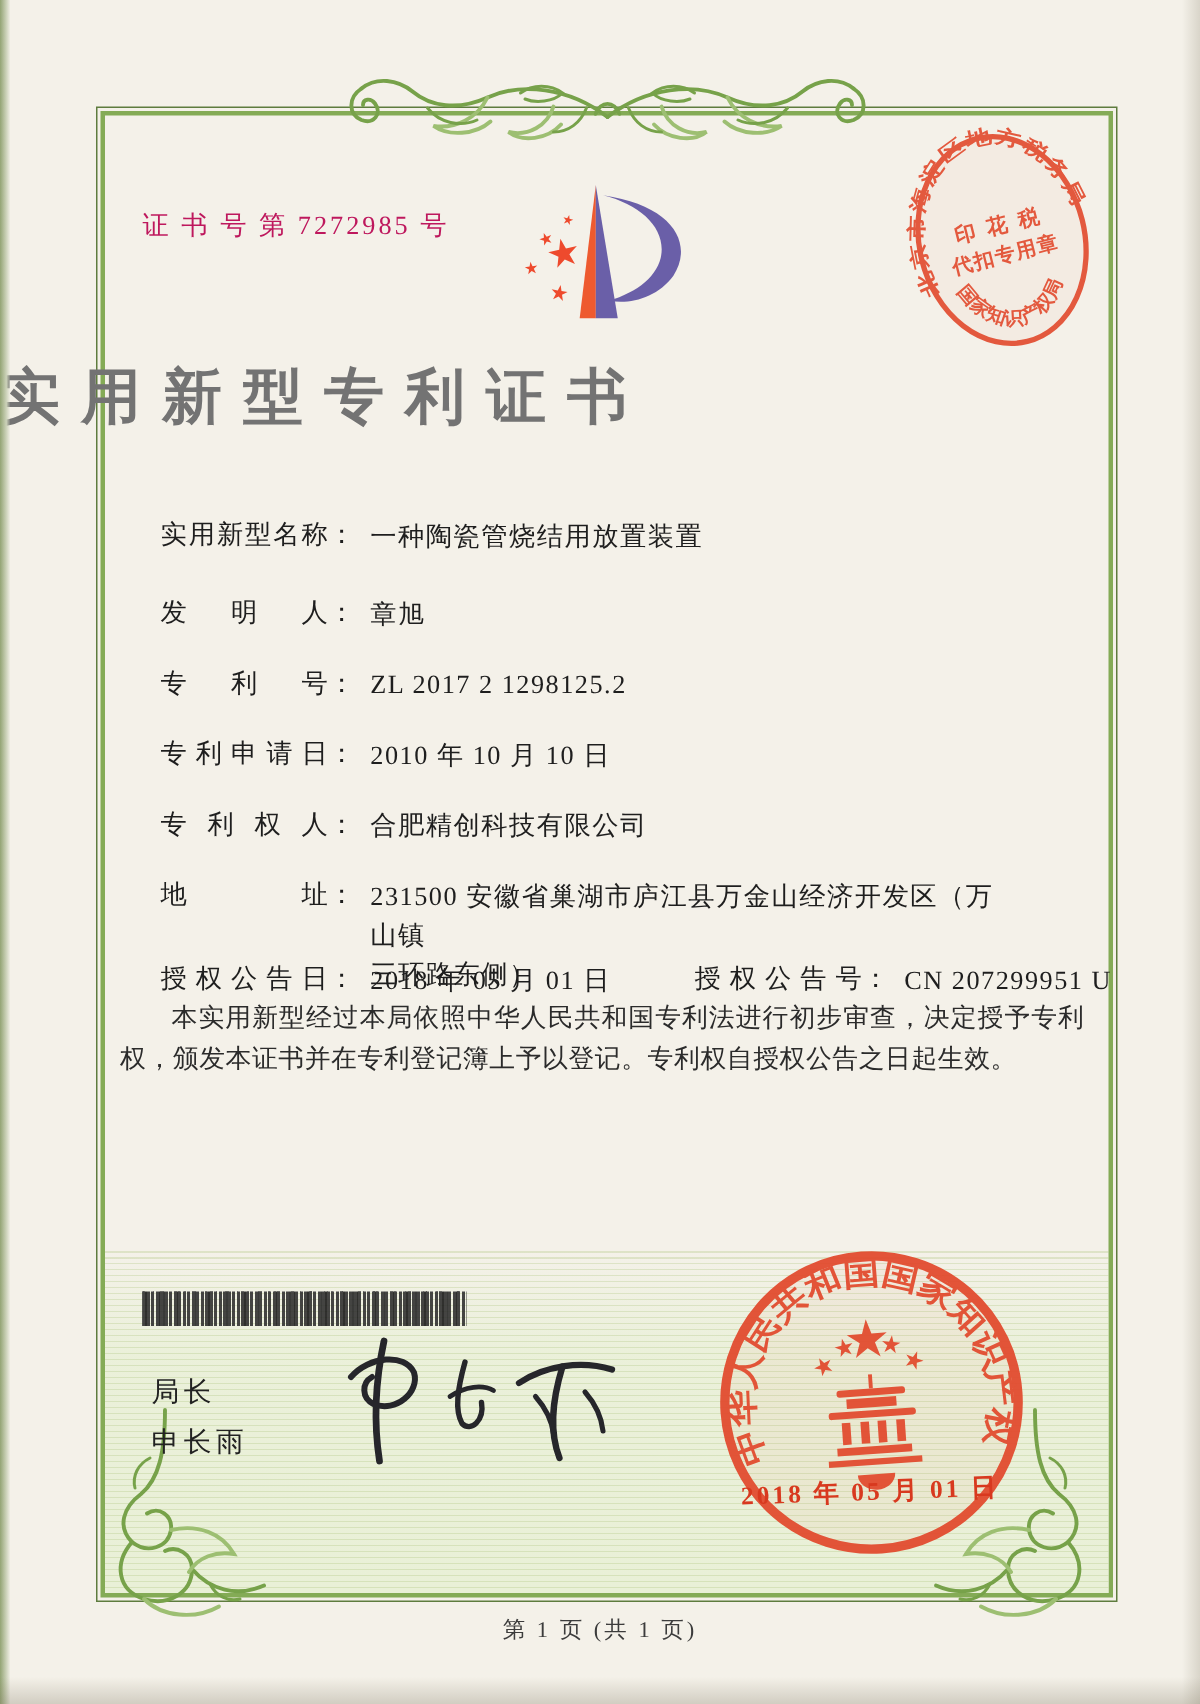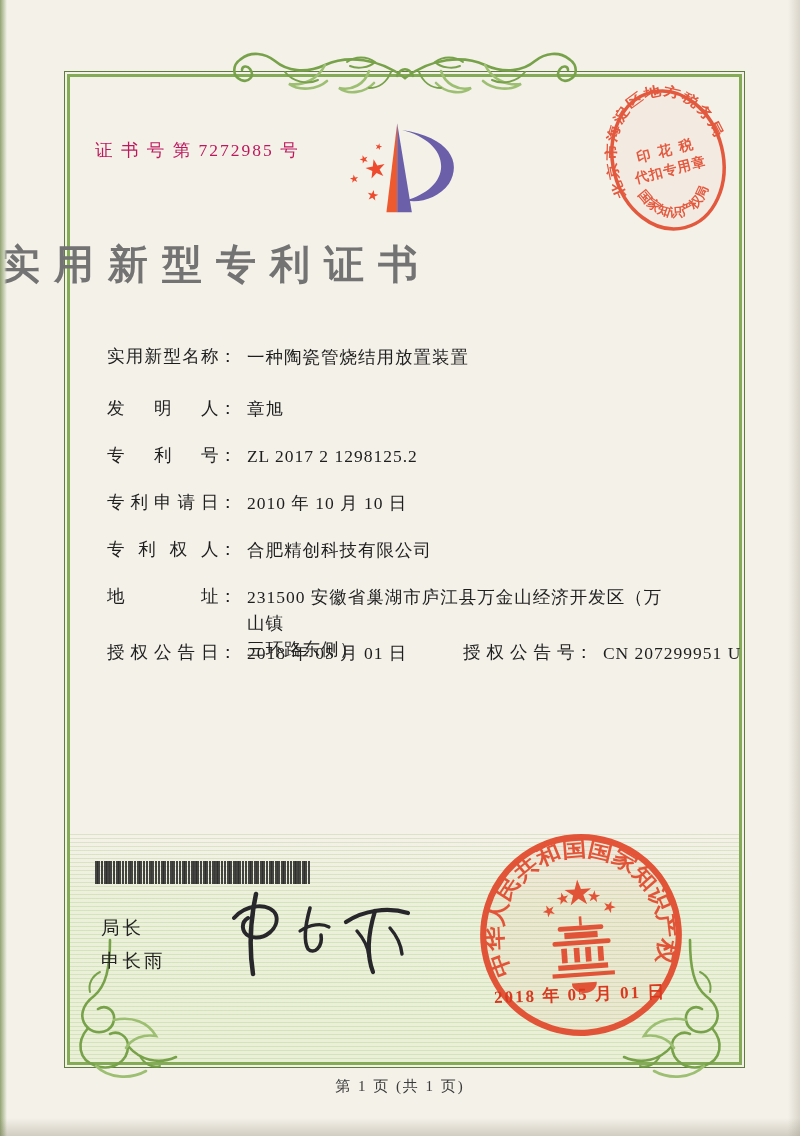--- a/index.html
+++ b/index.html
@@ -195,20 +195,21 @@
       <span class="flabel">授权公告日</span><span class="fcolon">：</span>
       <span class="fvalue">2018 年 05 月 01 日</span>
       <span class="pair2">
         <span class="flabel">授权公告号</span><span class="fcolon">：</span>
         <span class="fvalue">CN 207299951 U</span>
       </span>
     </div>
   </div>
 
   <div class="paras">
+    <p>本实用新型经过本局依照中华人民共和国专利法进行初步审查，决定授予专利权，颁发本证书并在专利登记簿上予以登记。专利权自授权公告之日起生效。</p>
   </div>
 
   <div class="barcode"></div>
 
   <div class="sig-title">局长</div>
   <div class="sig-name">申长雨</div>
   <svg class="signature" viewBox="0 0 205 105">
     <g fill="none" stroke="#26262b" stroke-linecap="round" stroke-linejoin="round">
       <path d="M38,12 C32,40 31,66 35,92" stroke-width="4.5"></path>
       <path d="M16,36 C28,22 52,20 58,33 C62,46 46,60 31,54 C23,50 23,40 30,36" stroke-width="4"></path>

